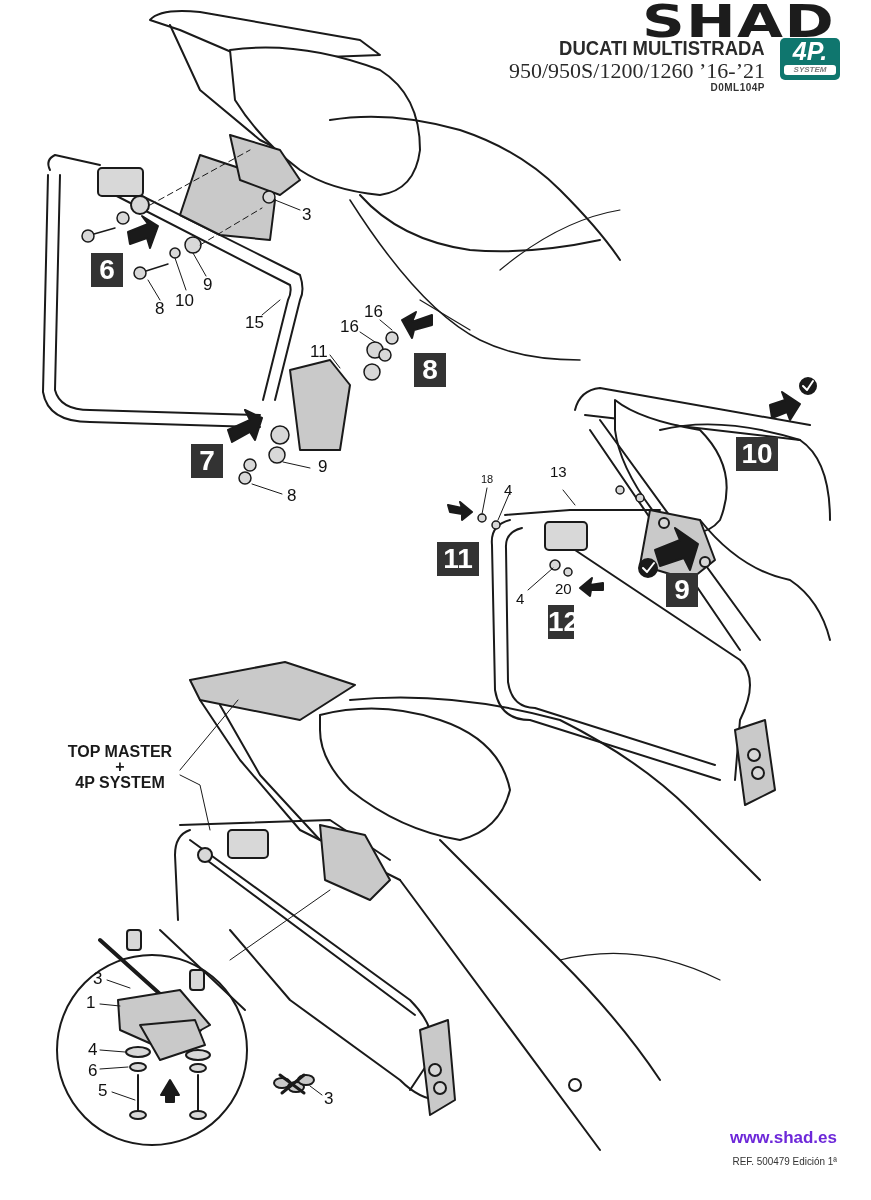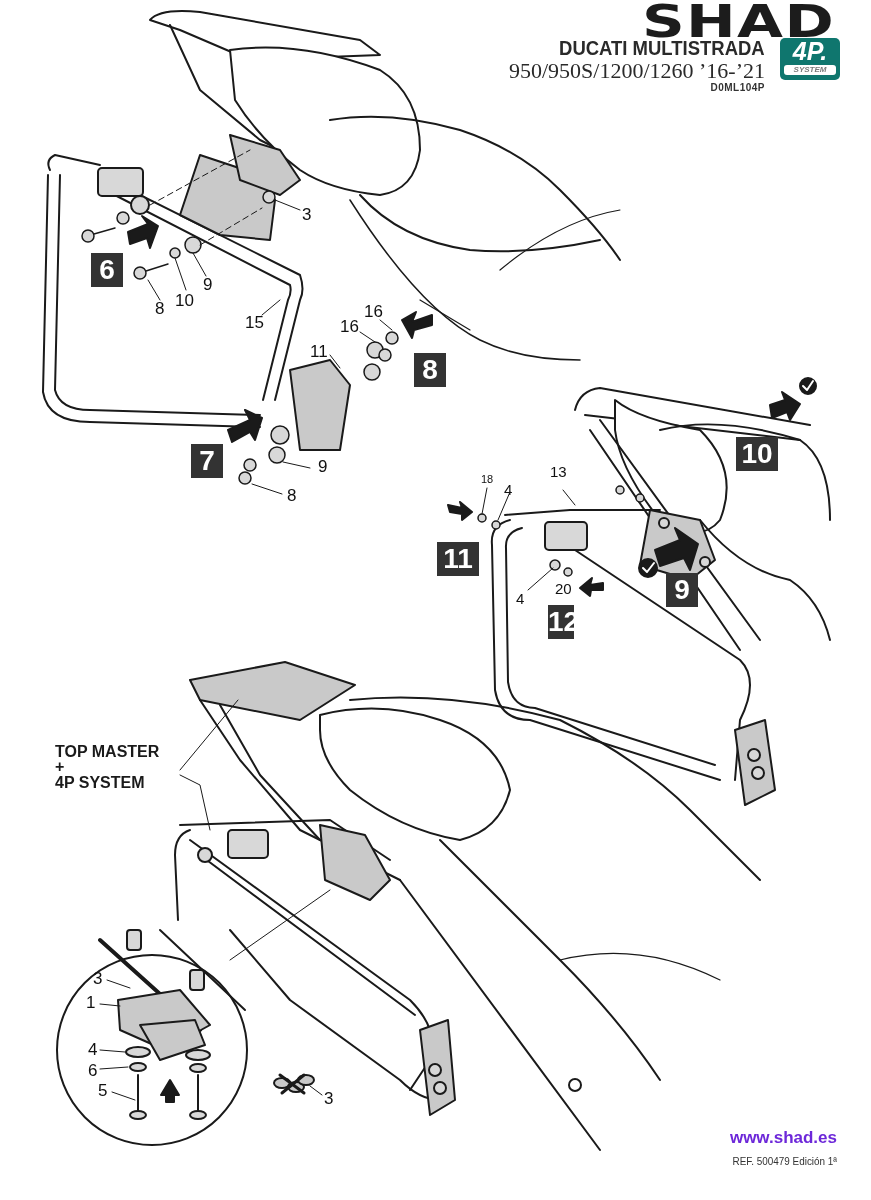--- a/index.html
+++ b/index.html
@@ -7,21 +7,21 @@
   .abs { position:absolute; }
   .brand { right:36px; top:0px; font-family:"DejaVu Sans", sans-serif; font-weight:900; font-size:44px; letter-spacing:1px; color:#1c1c1c; transform:scaleX(1.35); transform-origin:right top; line-height:44px; }
   .model1 { right:106px; top:36px; font-weight:700; font-size:21px; color:#2a2a2a; transform:scaleX(0.88); transform-origin:right top; white-space:nowrap; }
   .model2 { right:106px; top:58px; font-family:"Liberation Serif", serif; font-size:22px; color:#2a2a2a; white-space:nowrap;text-align:right; }
   .code { right:106px; top:82px; font-weight:700; font-size:10px; color:#333; letter-spacing:0.5px;margin-left:20px; }
   .badge4p { left:780px; top:38px; width:60px; height:42px; background:#0f766e; border-radius:5px; color:#fff; text-align:center; }
   .badge4p .big { font-weight:900; font-style:italic; font-size:25px; line-height:26px; display:block; }
   .badge4p .small { display:block; margin:1px 4px 6px; background:#fff; color:#7b7b7b; border-radius:3px; font-size:8px; font-weight:700; font-style:italic; line-height:10px; }
   .step { background:#333; color:#fff; font-weight:700; font-size:28px; text-align:center; line-height:34px; height:34px; }
   .part { font-size:17px; font-weight:400; color:#111; line-height:17px; }
-  .label-block { font-weight:700; font-size:16px; text-align:left; line-height:19px; color:#1a1a1a; }
+  .label-block { font-weight:700; font-size:16px; text-align:center; line-height:19px; color:#1a1a1a; }
   .web { right:34px; top:1128px; font-weight:700; font-size:17px; color:#6d28d9; }
   .ref { right:34px; top:1155px; font-size:11px; color:#333; transform:scaleX(0.9); transform-origin:right top; }
   svg.art { position:absolute; left:0; top:0; }
 </style>
 </head>
 <body>
 
 <svg class="art" width="871" height="1200" viewBox="0 0 871 1200">
   <g fill="none" stroke="#1a1a1a" stroke-width="2" stroke-linejoin="round" stroke-linecap="round">
 

